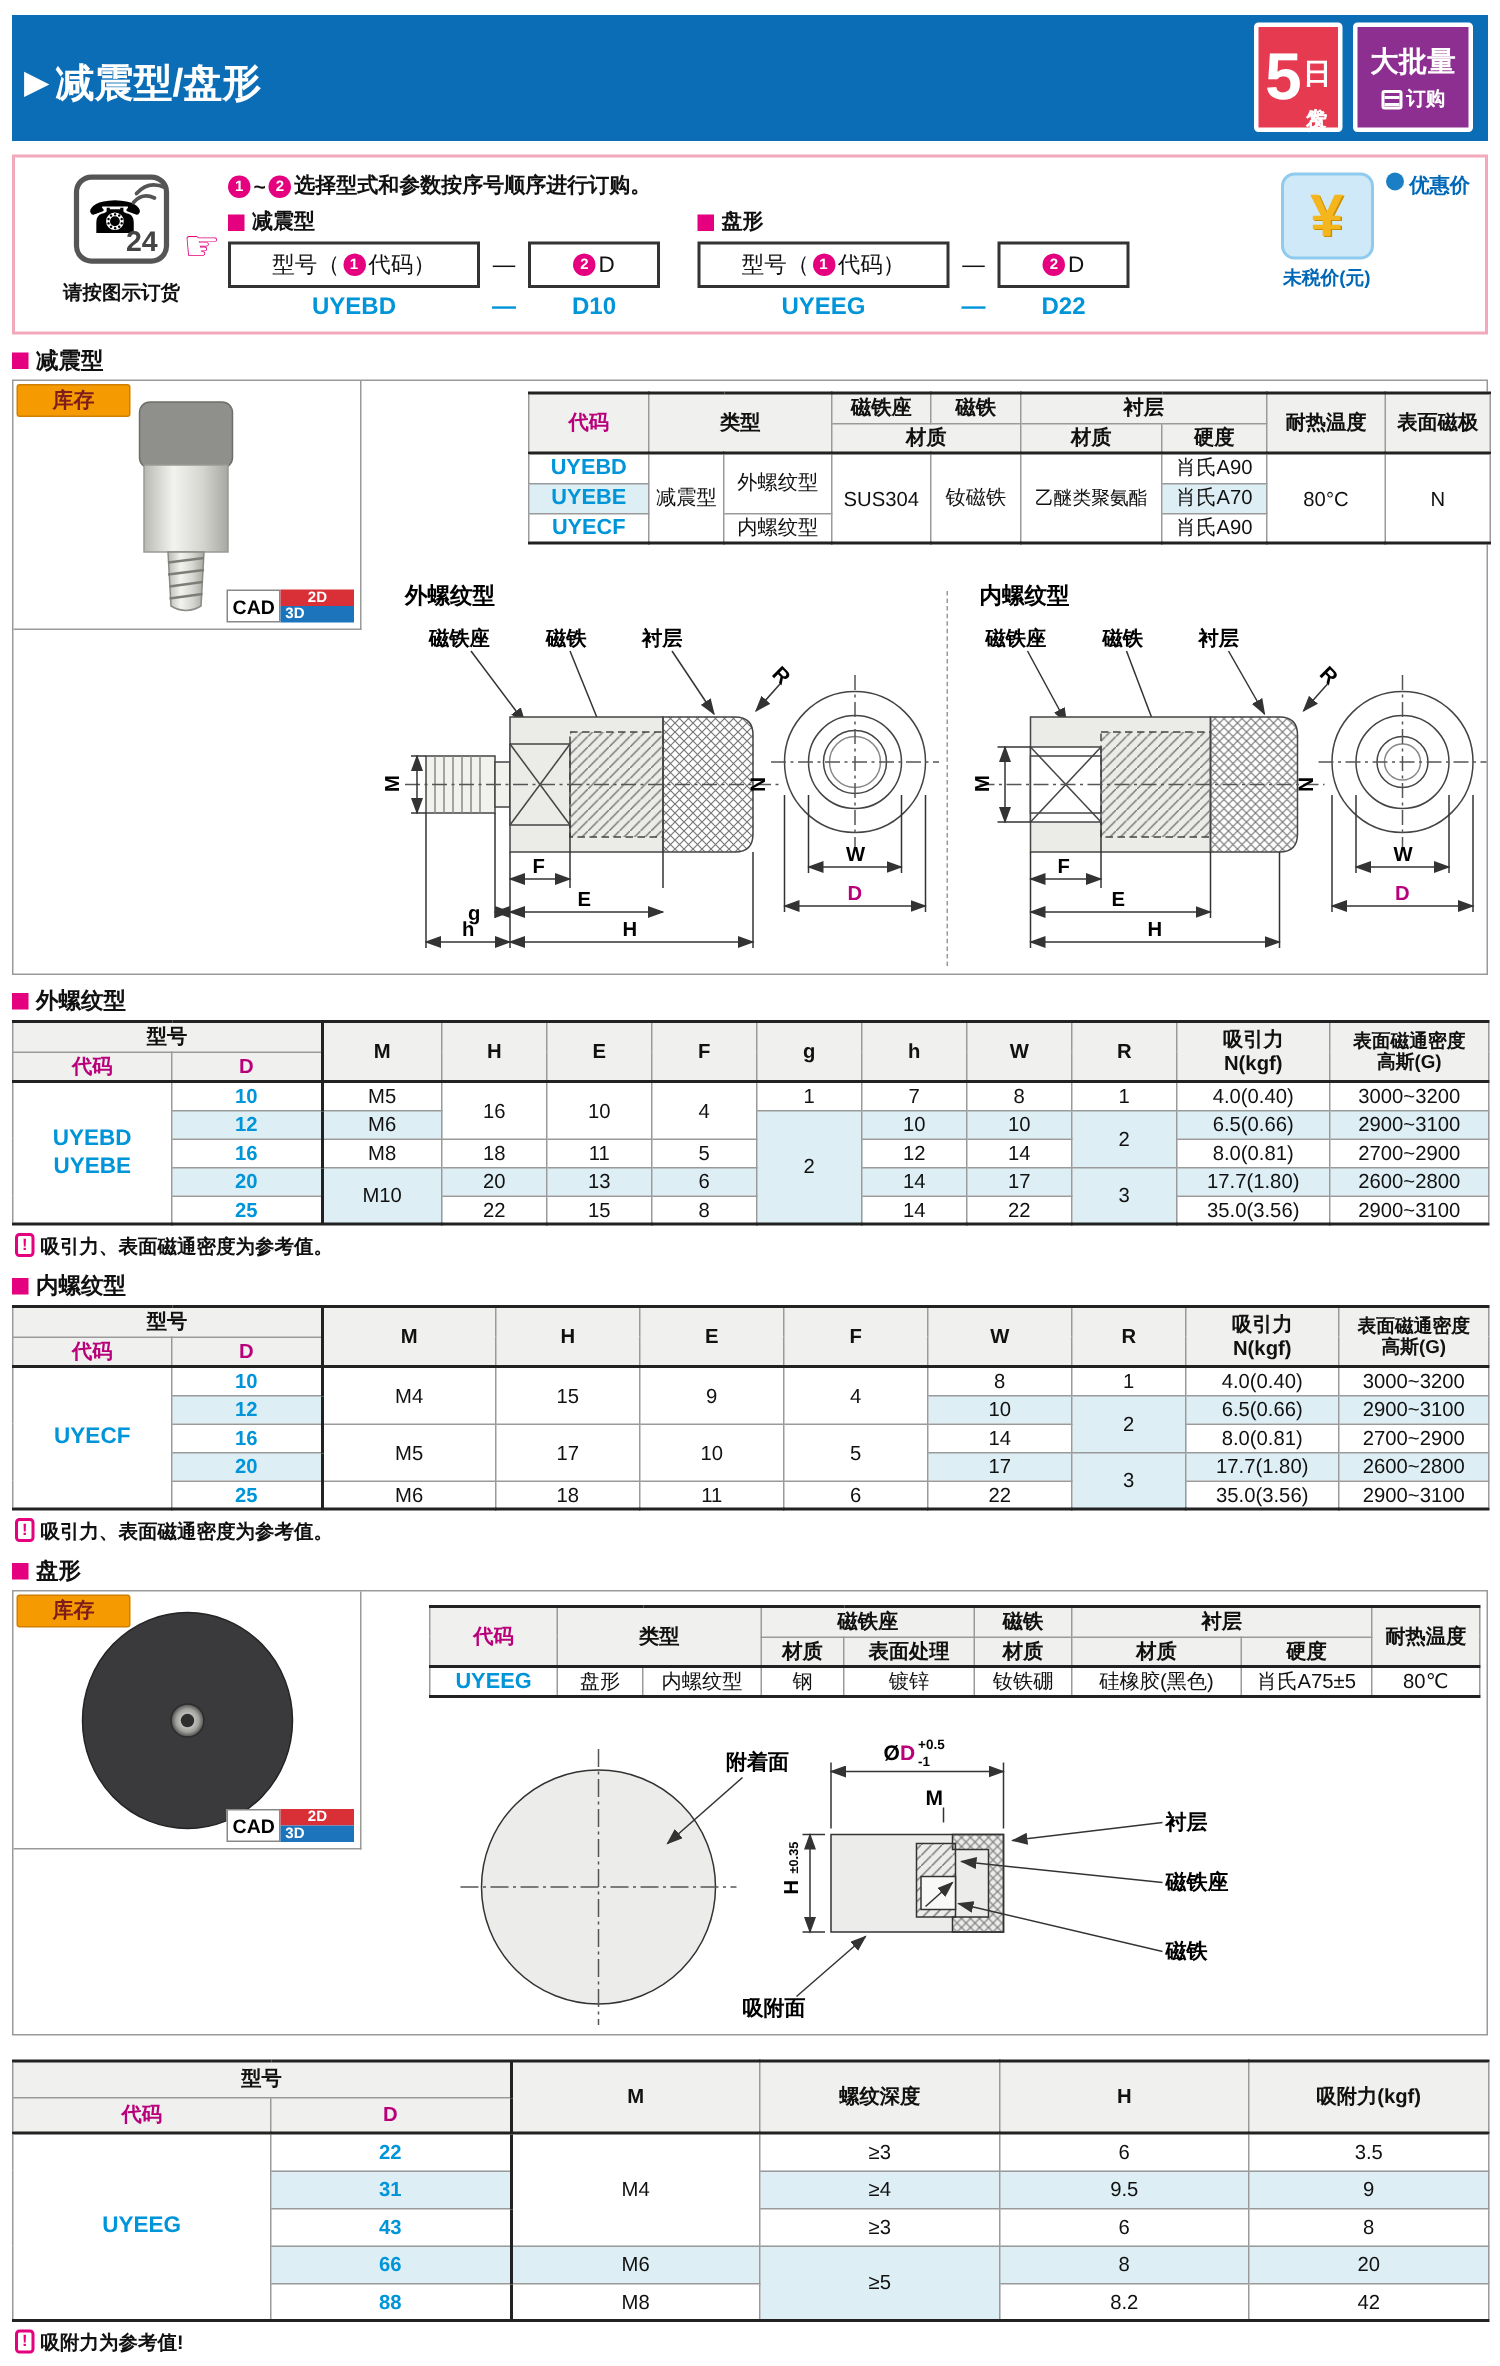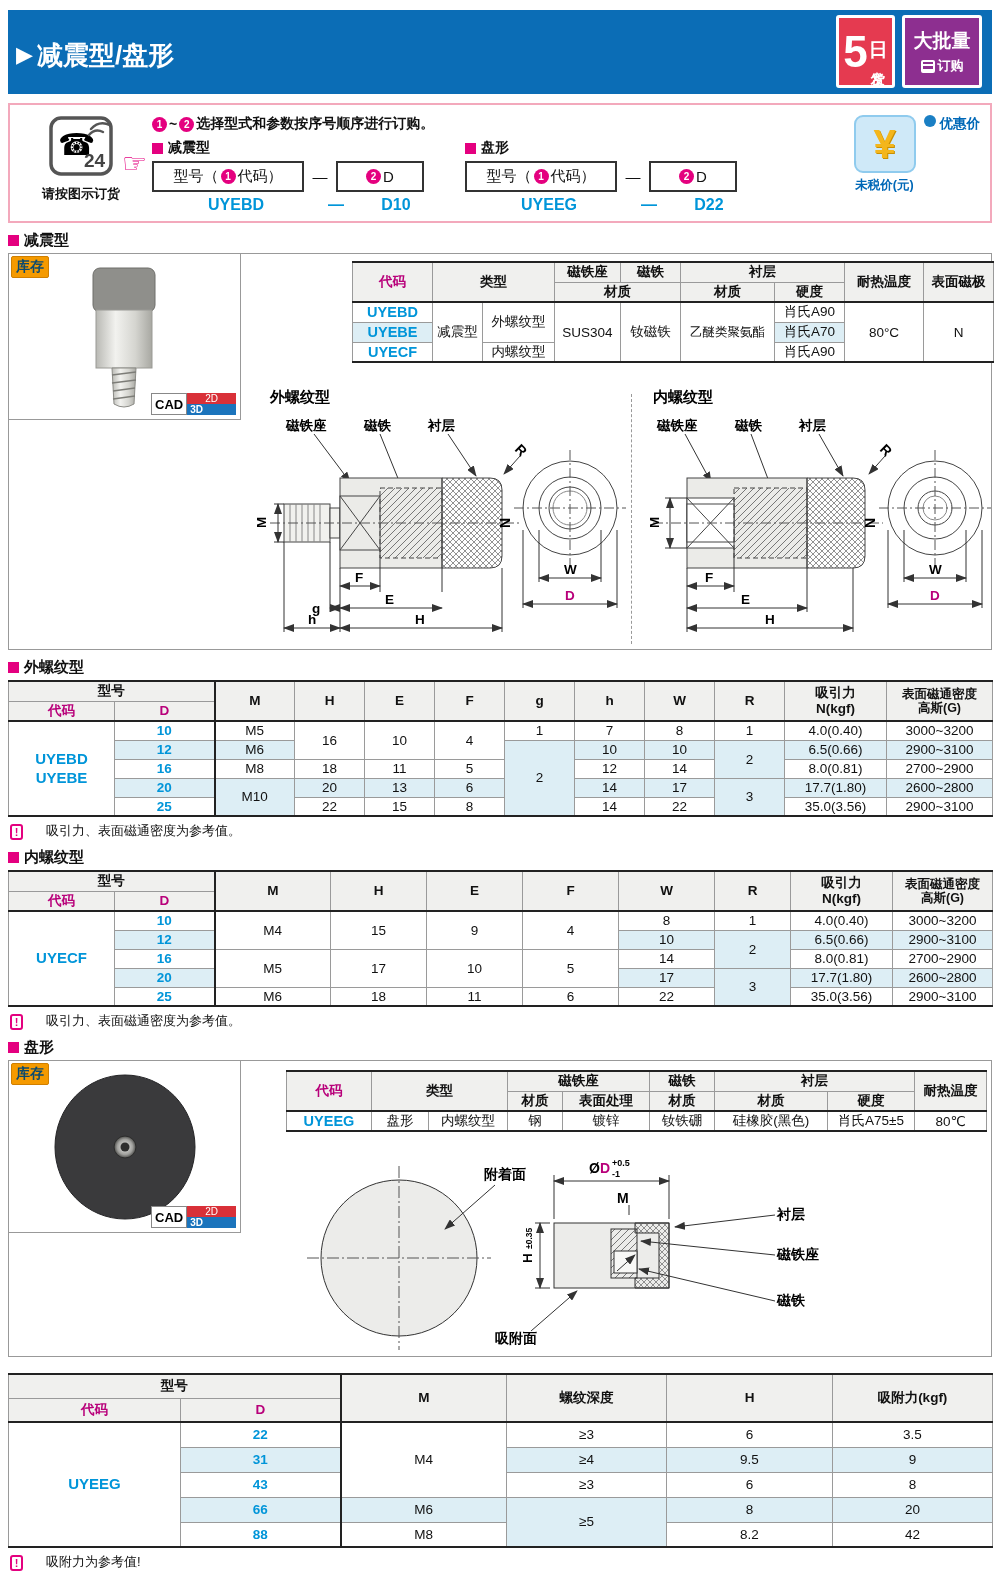--- a/index.html
+++ b/index.html
@@ -36,57 +36,57 @@
   display:flex; align-items:center; gap:2px; }
 .circ { display:inline-flex; width:15px; height:15px; border-radius:50%; background:#e4007f;
   color:#fff; font-size:10px; font-weight:bold; align-items:center; justify-content:center; }
 .ogroup { position:absolute; top:34px; }
 .g1 { left:142px; } .g2 { left:455px; }
 .olabel { font-size:14px; font-weight:bold; display:flex; align-items:center; gap:5px; margin-bottom:4px; }
 .sq { display:inline-block; width:11px; height:11px; background:#e4007f; }
 .oboxes { display:flex; align-items:center; }
 .obox { border:2px solid #333; height:31px; display:flex; align-items:center; justify-content:center;
   gap:2px; font-size:15px; background:#fff; }
-.b1 { width:152px;justify-content:center; } .b2 { width:88px; }
+.b1 { width:168px;justify-content:center; } .b2 { width:88px; }
 .odash { width:32px; text-align:center; font-size:15px; }
 .ex { display:flex; color:#0095d9; font-weight:bold; font-size:16px; margin-top:4px; }
 .ex .e1 { width:168px; text-align:center; }
 .ex .ed { width:32px; text-align:center; }
 .ex .e2 { width:88px; text-align:center; }
 .price { position:absolute; right:10px; top:10px; display:flex; gap:8px; }
 .yen-icon { width:62px; height:58px; background:#cfe9f8; border:2px solid #8fcbee; border-radius:9px;
   display:flex; align-items:center; justify-content:center;
   color:#f4b61c; font-size:40px; font-weight:bold; text-shadow:1px 1px 0 #c98f00; }
 .yen-caption { color:#0068b7; font-size:12.5px; font-weight:bold; text-align:center; margin-top:4px; }
 .pricetab-head { color:#0068b7; font-size:13.5px; font-weight:bold; display:flex; gap:4px; margin-bottom:2px; }
 .bluedot { display:inline-block; width:12px; height:12px; border-radius:50%; background:#1a7fc4; }
 .ptab { border-collapse:collapse; }
 .ptab td { border:1px solid #555; font-size:12.5px; padding:2px 7px; text-align:center; }
 
 
 .sec-title { margin:8px 8px 3px; font-size:15px; font-weight:bold; display:flex; align-items:center; gap:5px; }
-.note { margin:5px 10px 0; font-size:13px; font-weight:normal; display:flex; align-items:flex-end; gap:23px; }
+.note { margin:5px 10px 0; font-size:13px; font-weight:bold; display:flex; align-items:flex-start; gap:4px; }
 .note-icon { display:inline-flex; width:13px; height:16px; border:2px solid #e4007f; border-radius:3px;
   color:#e4007f; font-size:11px; font-weight:bold; align-items:center; justify-content:center; flex:none; }
 .note-icon::before { content:"!"; }
 
 
 .secbox { position:relative; margin:0 8px; border:1px solid #999; background:#fff; }
 .secbox1 { height:397px; }
 .secbox2 { height:297px; }
 .imgbox { position:absolute; left:0; top:0; width:232px; height:166px;
   border-right:1px solid #999; border-bottom:1px solid #999; }
 .imgbox2 { height:172px; }
 .stock { position:absolute; left:2px; top:2px; background:#f59a00; border:1px solid #d07f00;
-  color:#0c4a6e; font-size:14px; font-weight:bold; padding:1px 4px; border-radius:2px; }
+  color:#7f1d1d; font-size:14px; font-weight:bold; padding:1px 23px; border-radius:2px; }
 .cadbadge { position:absolute; right:4px; bottom:4px; display:flex; align-items:stretch; cursor:pointer; }
 .cadbadge .cadtxt { background:#fff; border:1px solid #888; color:#000; font-weight:bold;
   font-size:13px; padding:2px 3px; display:flex; align-items:center; }
 .cadbadge .cadcol { display:flex; flex-direction:column; }
-.cadbadge .c2d { background:#d93038; color:#fff; font-size:10px; font-weight:normal; padding:0 18px; }
+.cadbadge .c2d { background:#d93038; color:#fff; font-size:10px; font-weight:bold; padding:0 18px; }
 .cadbadge .c3d { background:#1b74bc; color:#fff; font-size:10px; font-weight:bold; padding:0 3px; }
 .dash-sep { position:absolute; left:622px; top:140px; height:250px; border-left:1px dashed #999; }
 
 
 .spec { position:absolute; border-collapse:collapse; table-layout:fixed; font-size:13.5px; background:#fff;
   border-top:2px solid #222; border-bottom:2px solid #222; }
 .spec th,.spec td { border:1px solid #9a9a9a; text-align:center; padding:0 2px; height:20px; }
 .spec thead th { background:#f0f0ee; font-weight:bold; }
 .spec thead { border-bottom:2px solid #222; }
 .spec1 { left:343px; top:7px; width:641px; }

